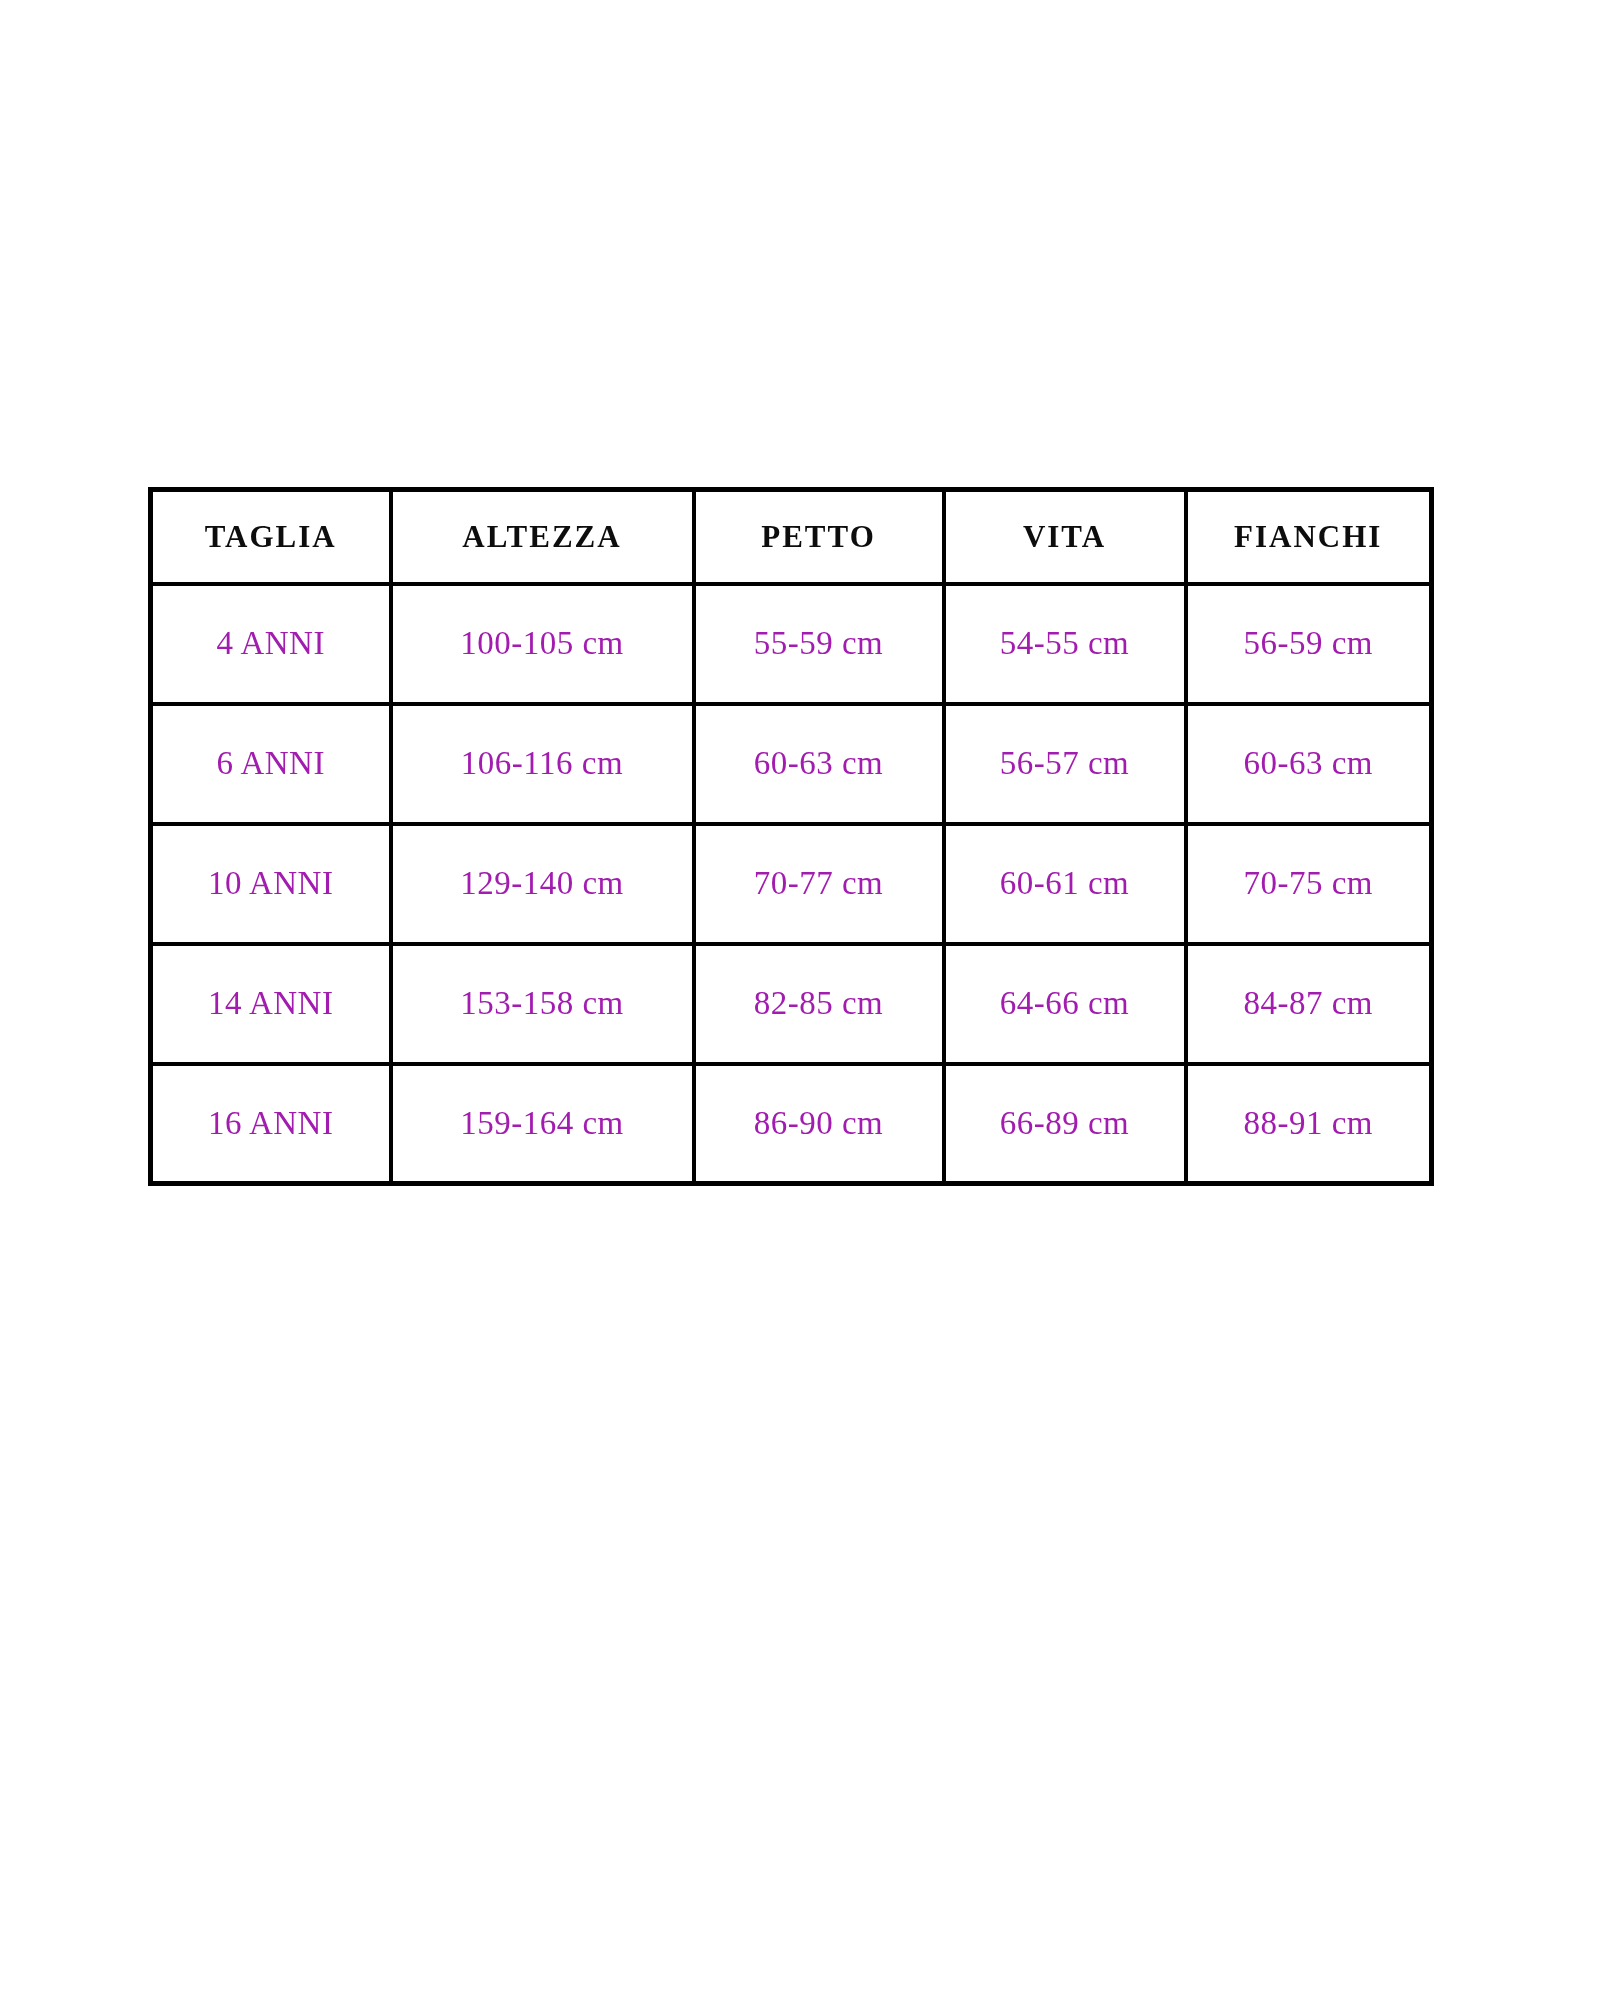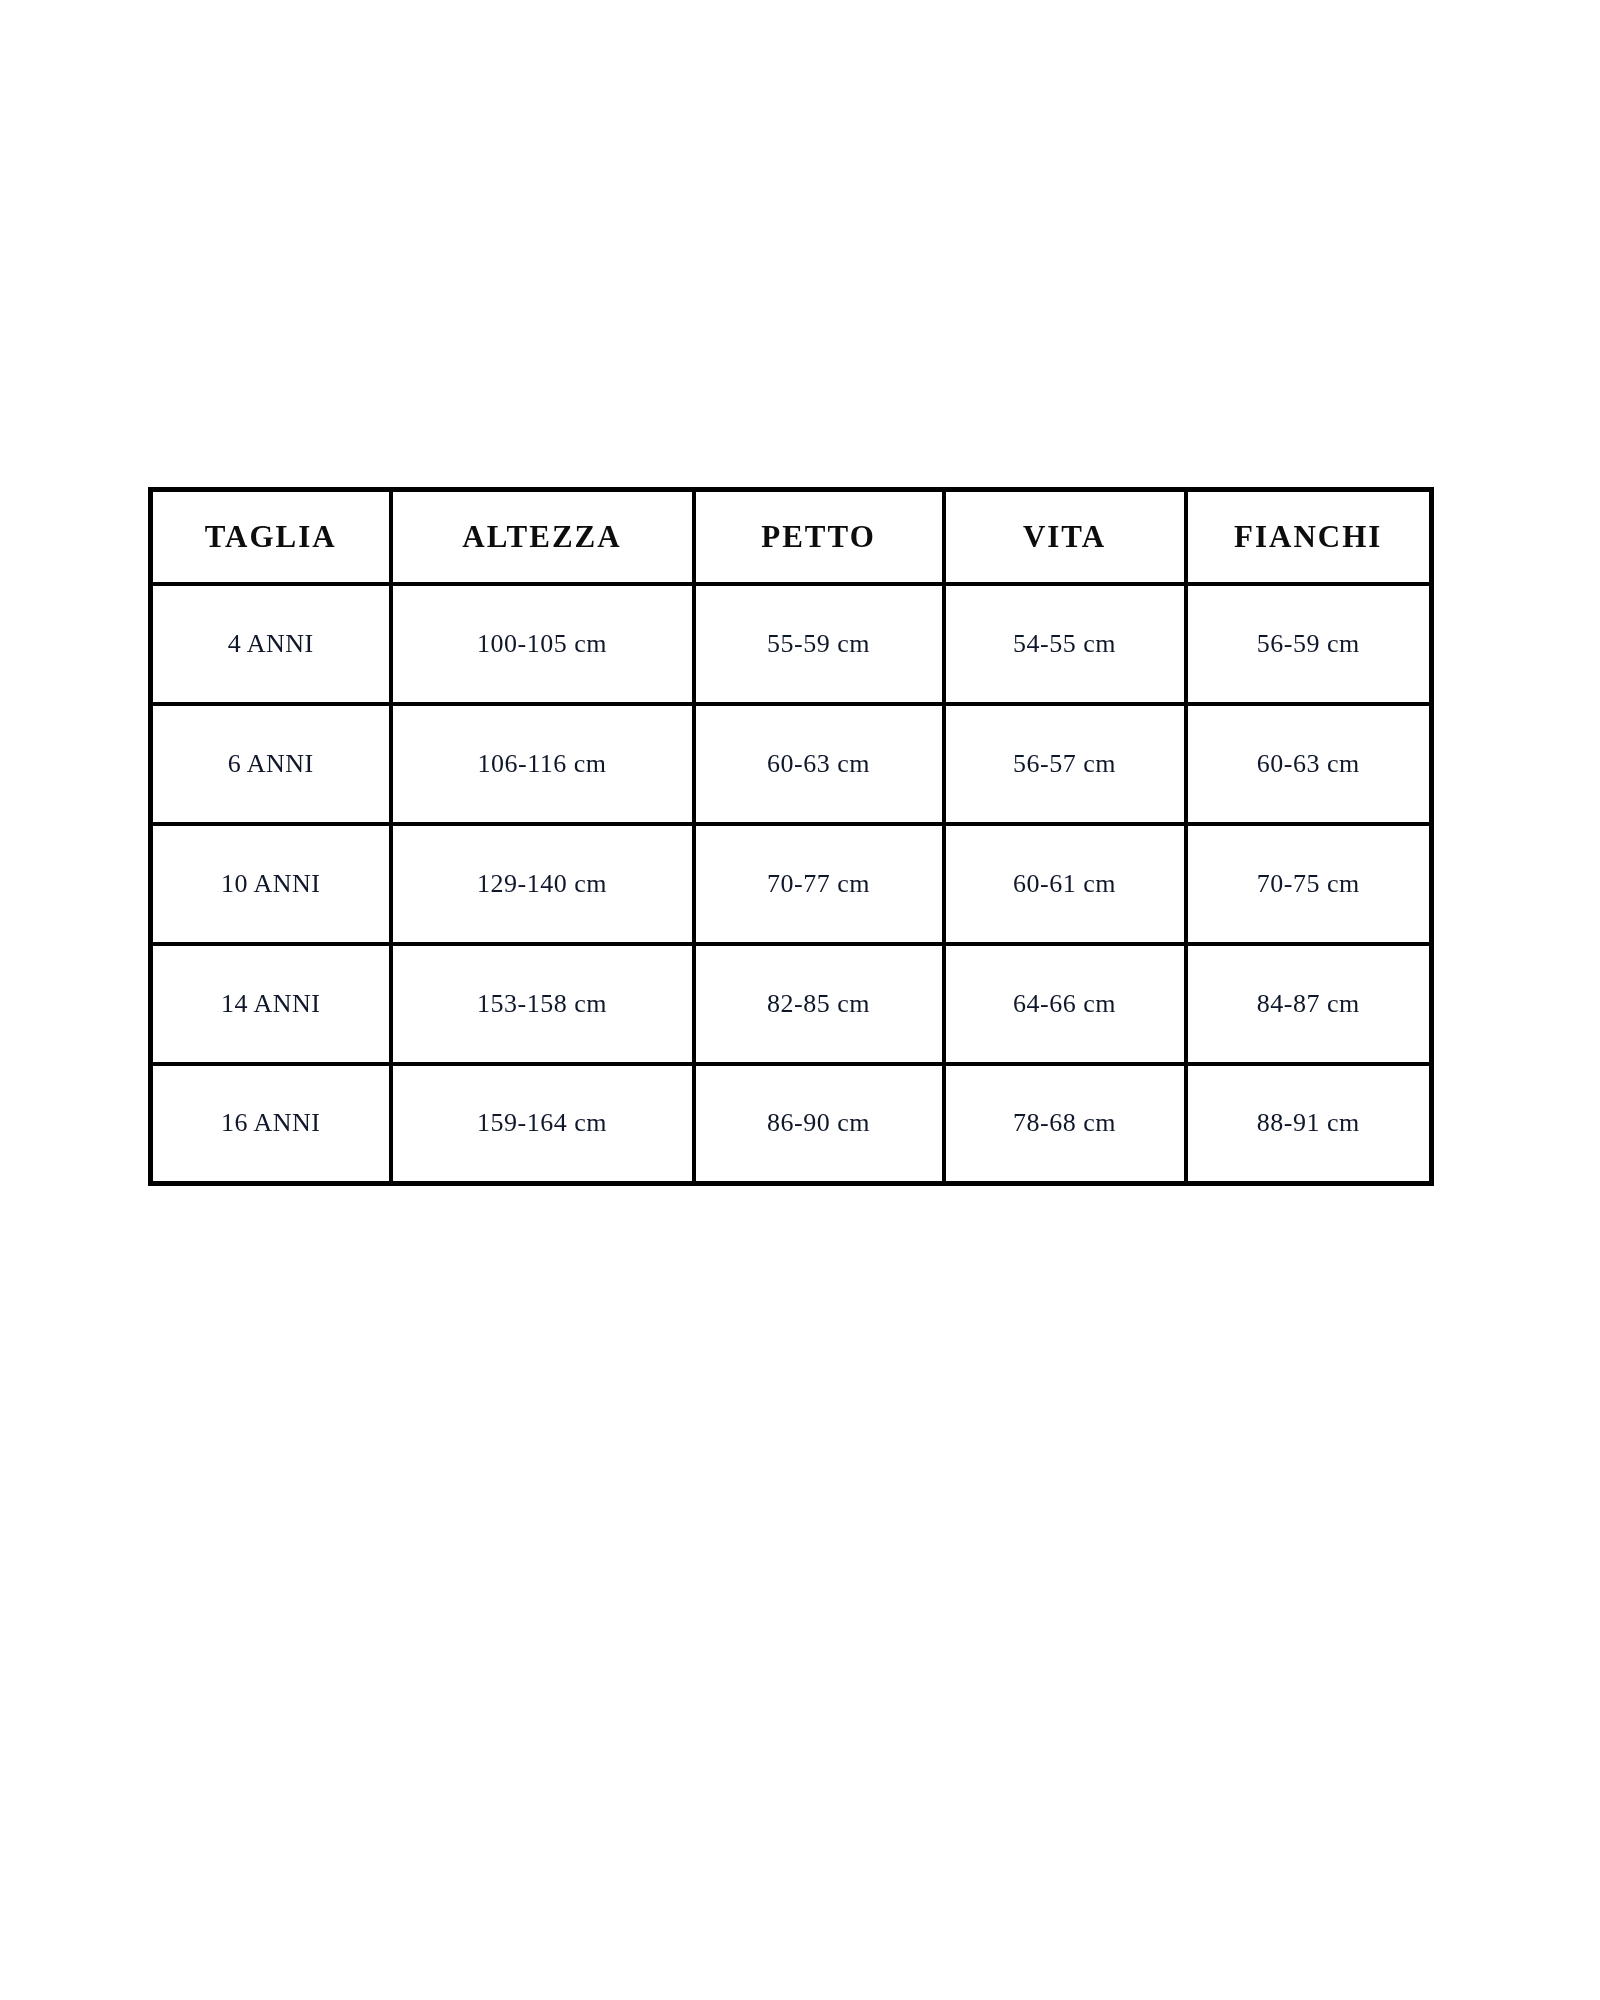--- a/index.html
+++ b/index.html
@@ -39,24 +39,24 @@
   .size-table tbody tr {
     height: 120px;
   }
   .size-table th {
     font-size: 31px;
     font-weight: bold;
     letter-spacing: 2px;
     color: #0d0d0d;
   }
   .size-table td {
-    font-size: 26px;
+    font-size: 33px;
     font-weight: normal;
     letter-spacing: 0.5px;
-    color: #0f172a;
+    color: #a21caf;
   }
   col.c-taglia  { width: 240px; }
   col.c-altezza { width: 303px; }
   col.c-petto   { width: 250px; }
   col.c-vita    { width: 242px; }
   col.c-fianchi { width: 246px; }
 </style>
 </head>
 <body>
 
@@ -103,17 +103,17 @@
       <td>14 ANNI</td>
       <td>153-158 cm</td>
       <td>82-85 cm</td>
       <td>64-66 cm</td>
       <td>84-87 cm</td>
     </tr>
     <tr>
       <td>16 ANNI</td>
       <td>159-164 cm</td>
       <td>86-90 cm</td>
-      <td>78-68 cm</td>
+      <td>66-89 cm</td>
       <td>88-91 cm</td>
     </tr>
   </tbody>
 </table>
 
 </body></html>

